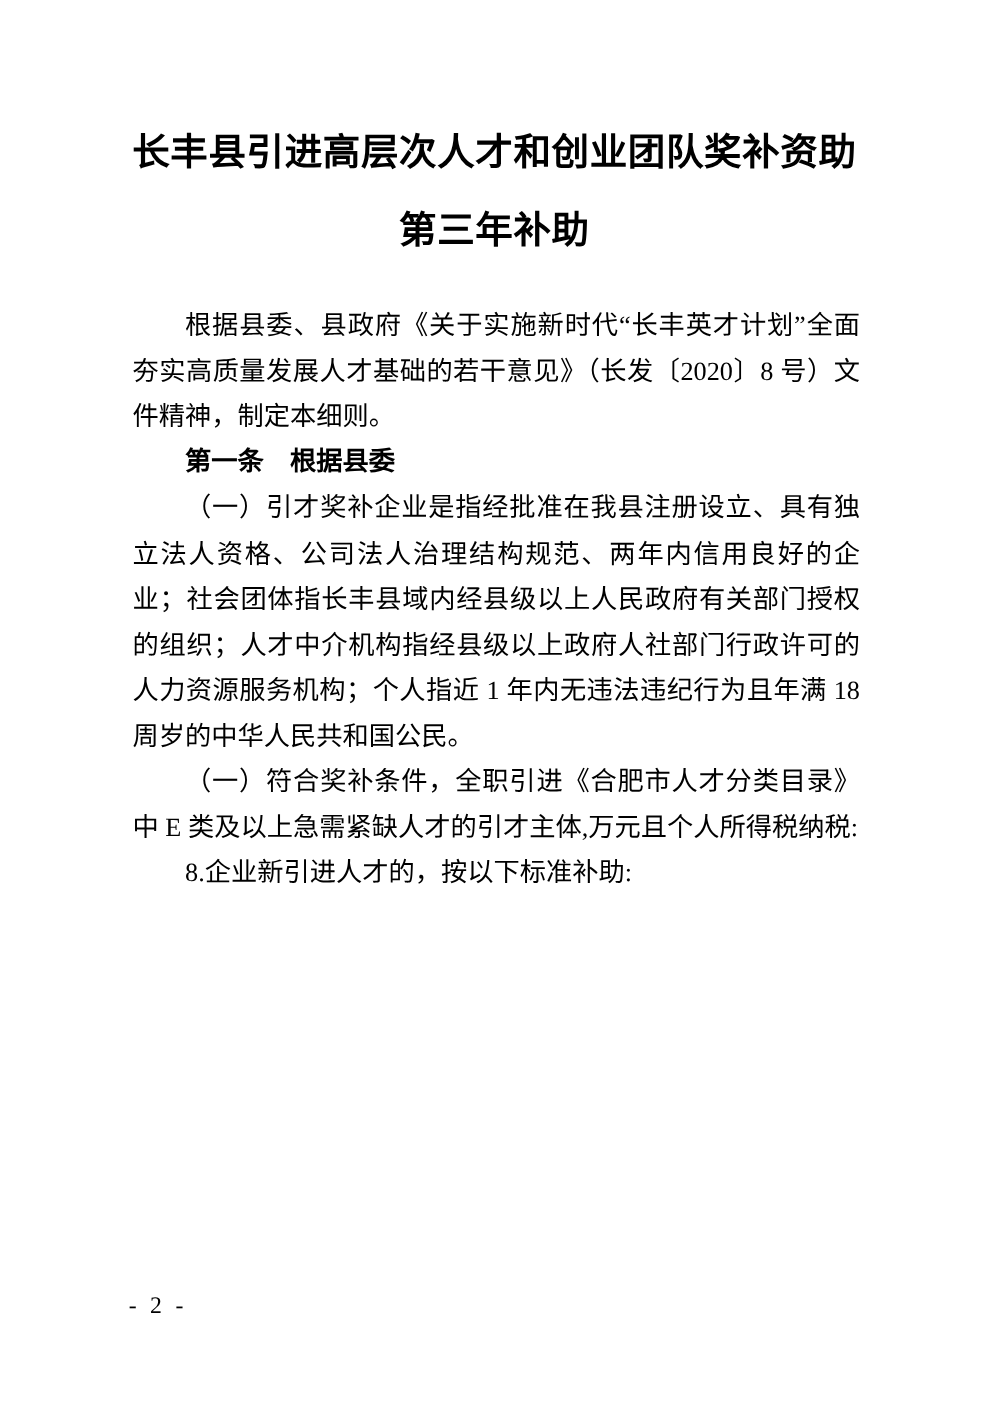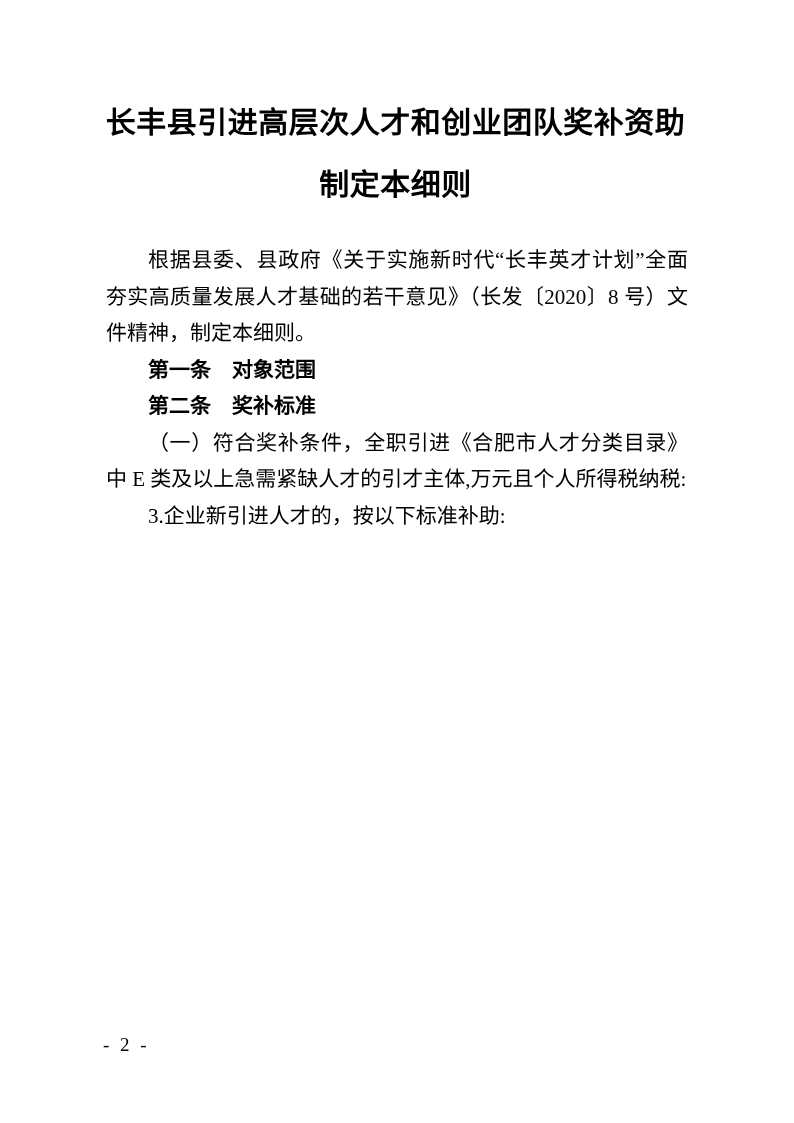--- a/index.html
+++ b/index.html
@@ -58,26 +58,26 @@
     color: #000000;
   }
 </style>
 </head>
 <body>
 
 <div class="page">
 
   <div class="doc-title">
     <span class="title-line">长丰县引进高层次人才和创业团队奖补资助</span>
-    <span class="title-line">制定本细则</span>
+    <span class="title-line">第三年补助</span>
   </div>
 
   <div class="content">
     <p class="para">根据县委、县政府《关于实施新时代“长丰英才计划”全面夯实高质量发展人才基础的若干意见》（长发〔2020〕8 号）文件精神，制定本细则。</p>
-    <p class="para para-heading">第一条　对象范围</p>
-    <p class="para para-heading">第二条　奖补标准</p>
+    <p class="para para-heading">第一条　根据县委</p>
+    <p class="para">（一）引才奖补企业是指经批准在我县注册设立、具有独立法人资格、公司法人治理结构规范、两年内信用良好的企业；社会团体指长丰县域内经县级以上人民政府有关部门授权的组织；人才中介机构指经县级以上政府人社部门行政许可的人力资源服务机构；个人指近 1 年内无违法违纪行为且年满 18 周岁的中华人民共和国公民。</p>
     <p class="para">（一）符合奖补条件，全职引进《合肥市人才分类目录》中 E 类及以上急需紧缺人才的引才主体,万元且个人所得税纳税:</p>
-    <p class="para">3.企业新引进人才的，按以下标准补助:</p>
+    <p class="para">8.企业新引进人才的，按以下标准补助:</p>
   </div>
 
   <div class="page-number">- 2 -</div>
 
 </div>
 
 </body></html>

